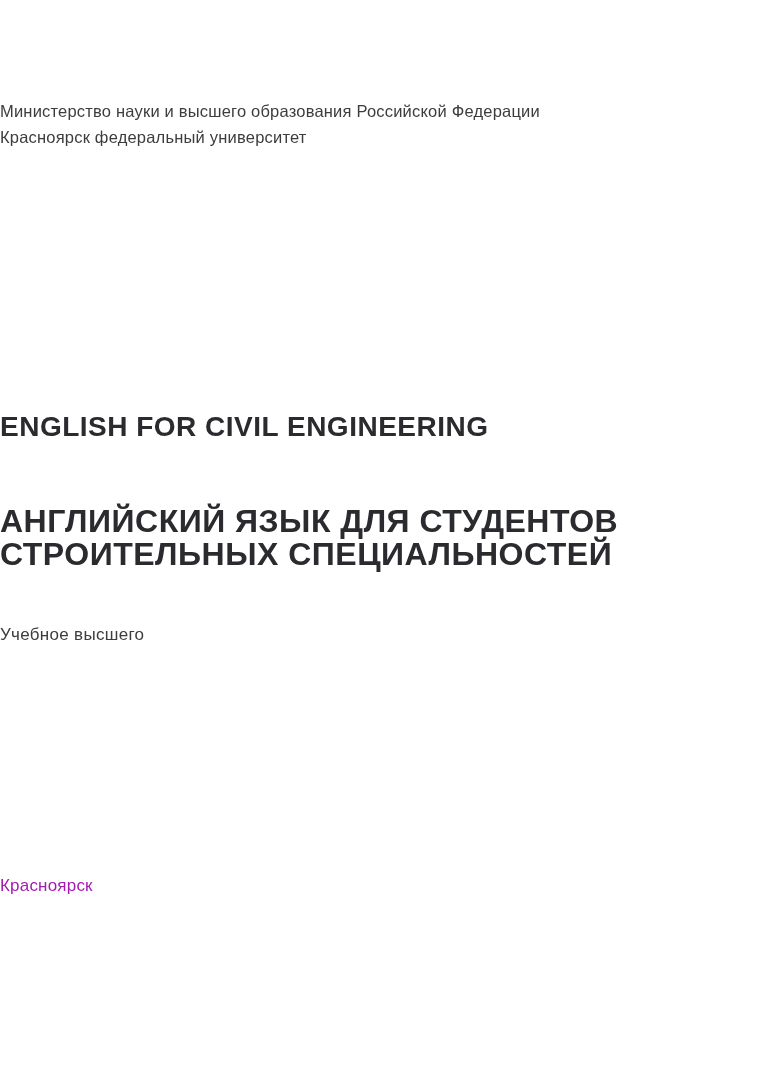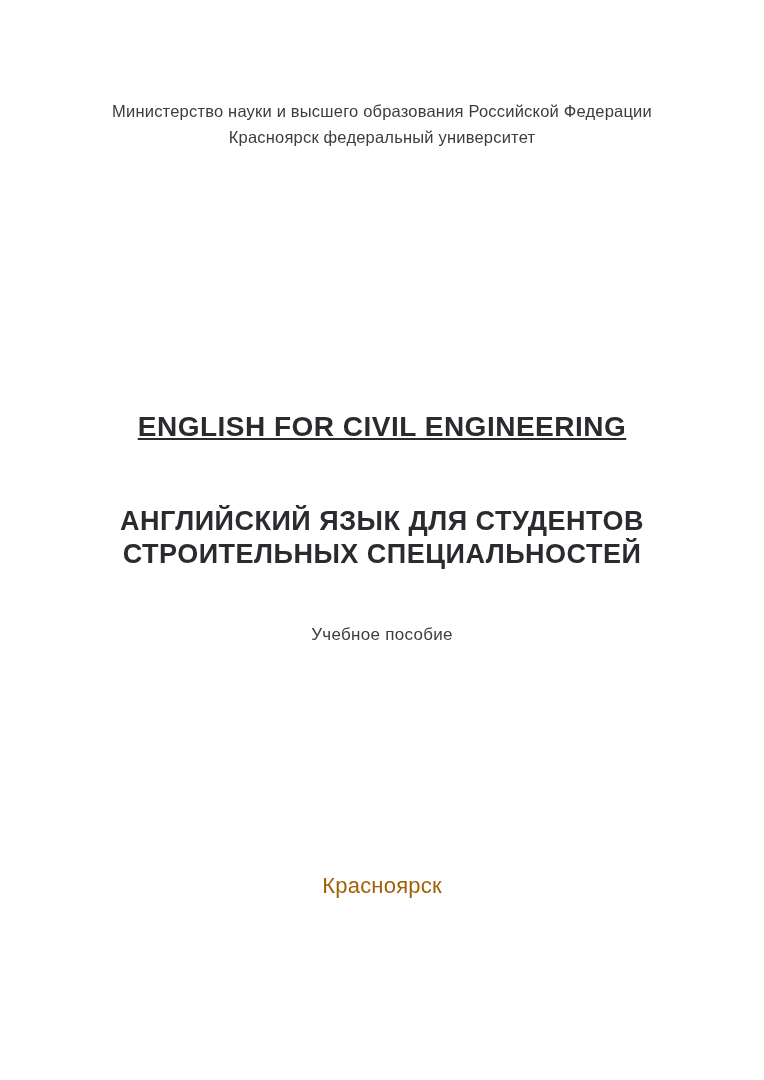--- a/index.html
+++ b/index.html
@@ -12,61 +12,60 @@
     width: 764px;
     height: 1080px;
     background: #ffffff;
     overflow: hidden;
     font-family: "Liberation Sans", sans-serif;
   }
   .centered-block {
     position: absolute;
     left: 0;
     right: 0;
-    text-align: center;
+    text-align: left;
   }
   .header {
     top: 98px;
     font-size: 16.5px;
     line-height: 26px;
     font-weight: 400;
     color: #3d3d3f;
     letter-spacing: 0.2px;
   }
   .title-en {
     top: 410px;
     font-size: 28px;
     line-height: 34px;
     font-weight: 700;
     color: #2b2a2e;
     letter-spacing: 0.5px;
-    text-decoration: underline;
   }
   .title-ru {
     top: 505px;
-    font-size: 27px;
+    font-size: 32px;
     line-height: 33px;
     font-weight: 700;
     color: #2b2a2e;
     letter-spacing: 0.5px;
   }
   .subtitle {
     top: 623px;
     font-size: 17px;
     line-height: 24px;
     font-weight: 400;
     color: #3d3d3f;
     letter-spacing: 0.3px;
   }
   .imprint {
     top: 876px;
-    font-size: 22px;
+    font-size: 17px;
     line-height: 20px;
     font-weight: 400;
-    color: #a16207;
+    color: #a21caf;
     letter-spacing: 0.2px;
   }
 </style>
 </head>
 <body>
 
 <div class="page">
 
   <div class="centered-block header">
     <div>Министерство науки и высшего образования Российской Федерации</div>
@@ -75,19 +74,19 @@
 
   <div class="centered-block title-en">
     <div>ENGLISH FOR CIVIL ENGINEERING</div>
   </div>
 
   <div class="centered-block title-ru">
     <div>АНГЛИЙСКИЙ ЯЗЫК ДЛЯ СТУДЕНТОВ</div>
     <div>СТРОИТЕЛЬНЫХ СПЕЦИАЛЬНОСТЕЙ</div>
   </div>
 
-  <div class="centered-block subtitle">Учебное пособие</div>
+  <div class="centered-block subtitle">Учебное высшего</div>
 
   <div class="centered-block imprint">
     <div>Красноярск</div>
   </div>
 
 </div>
 
 </body></html>

